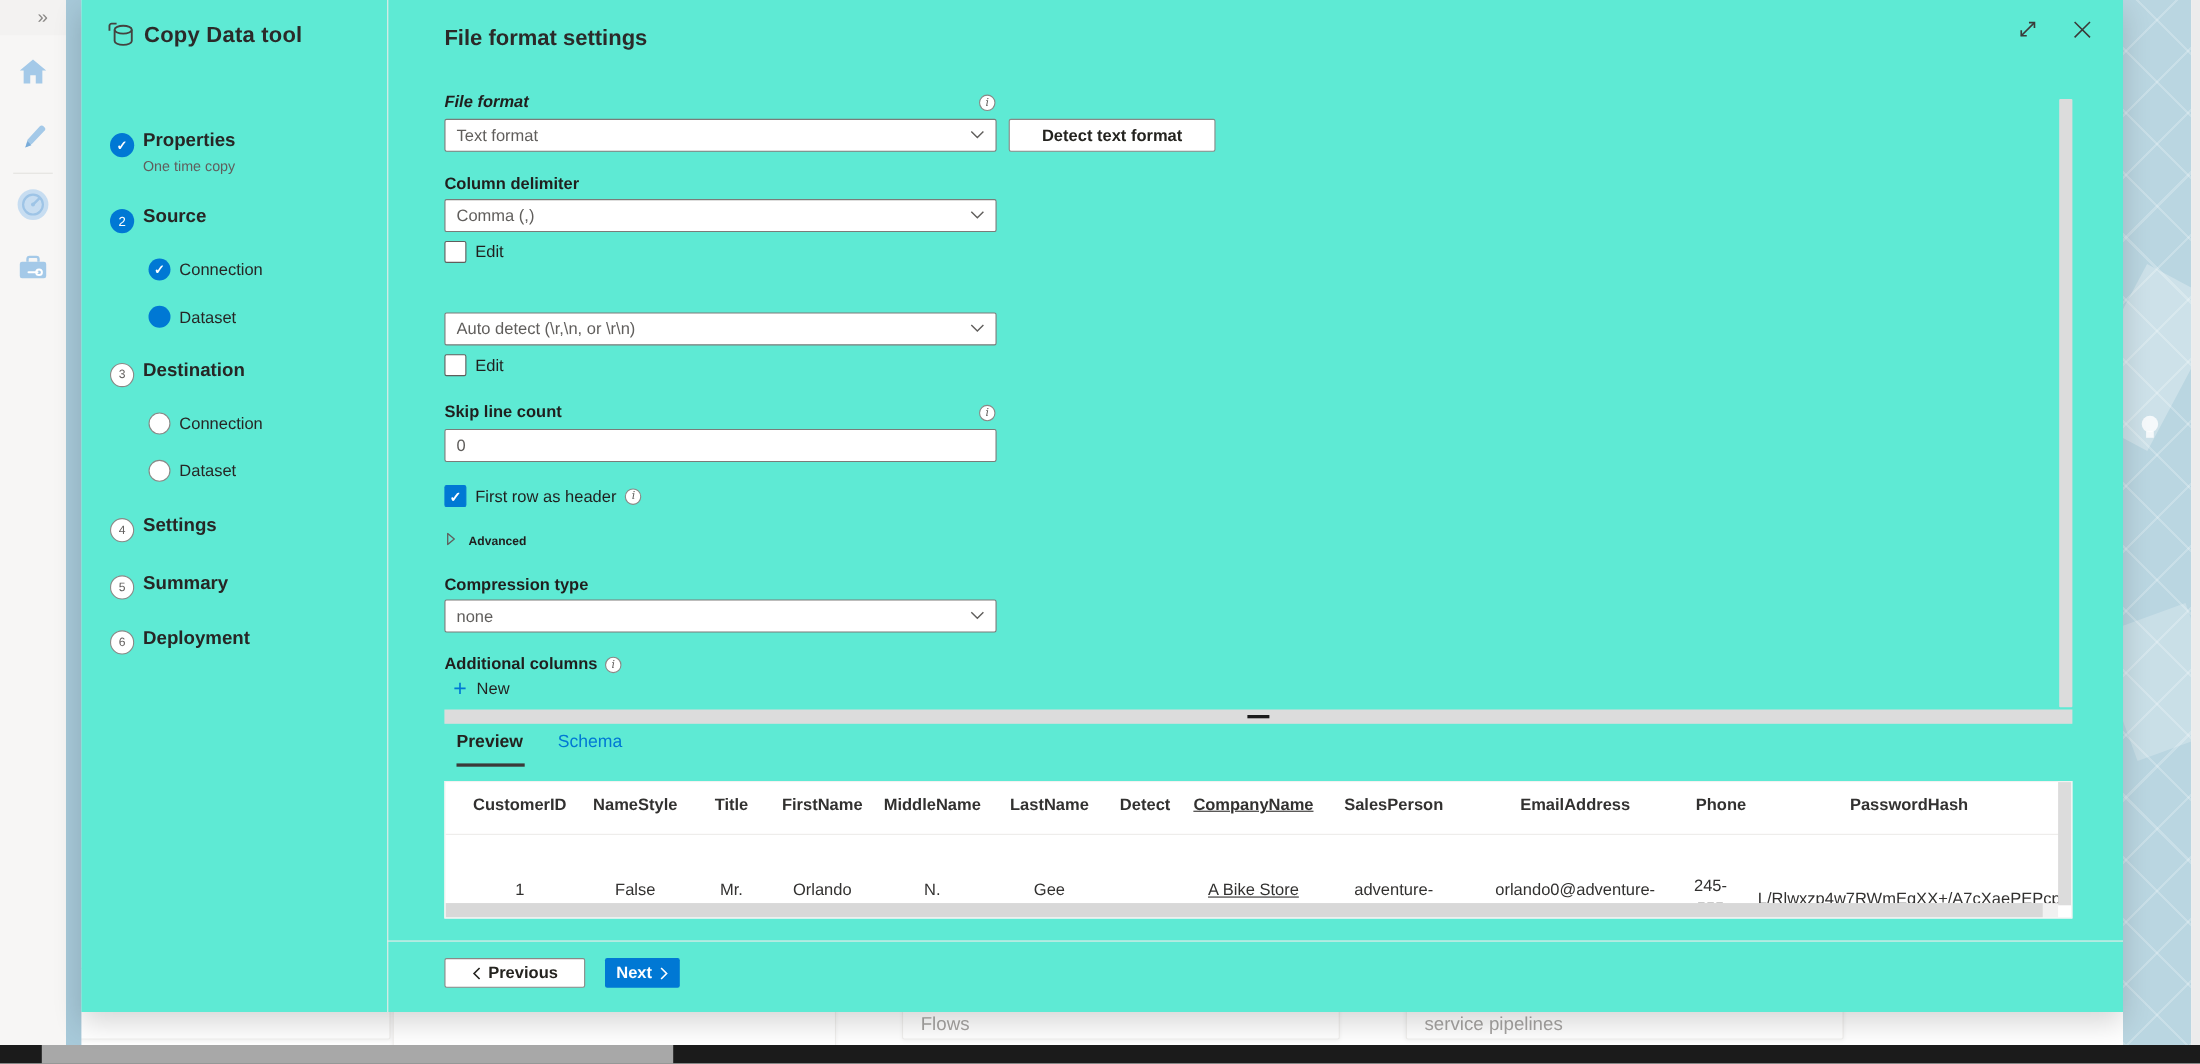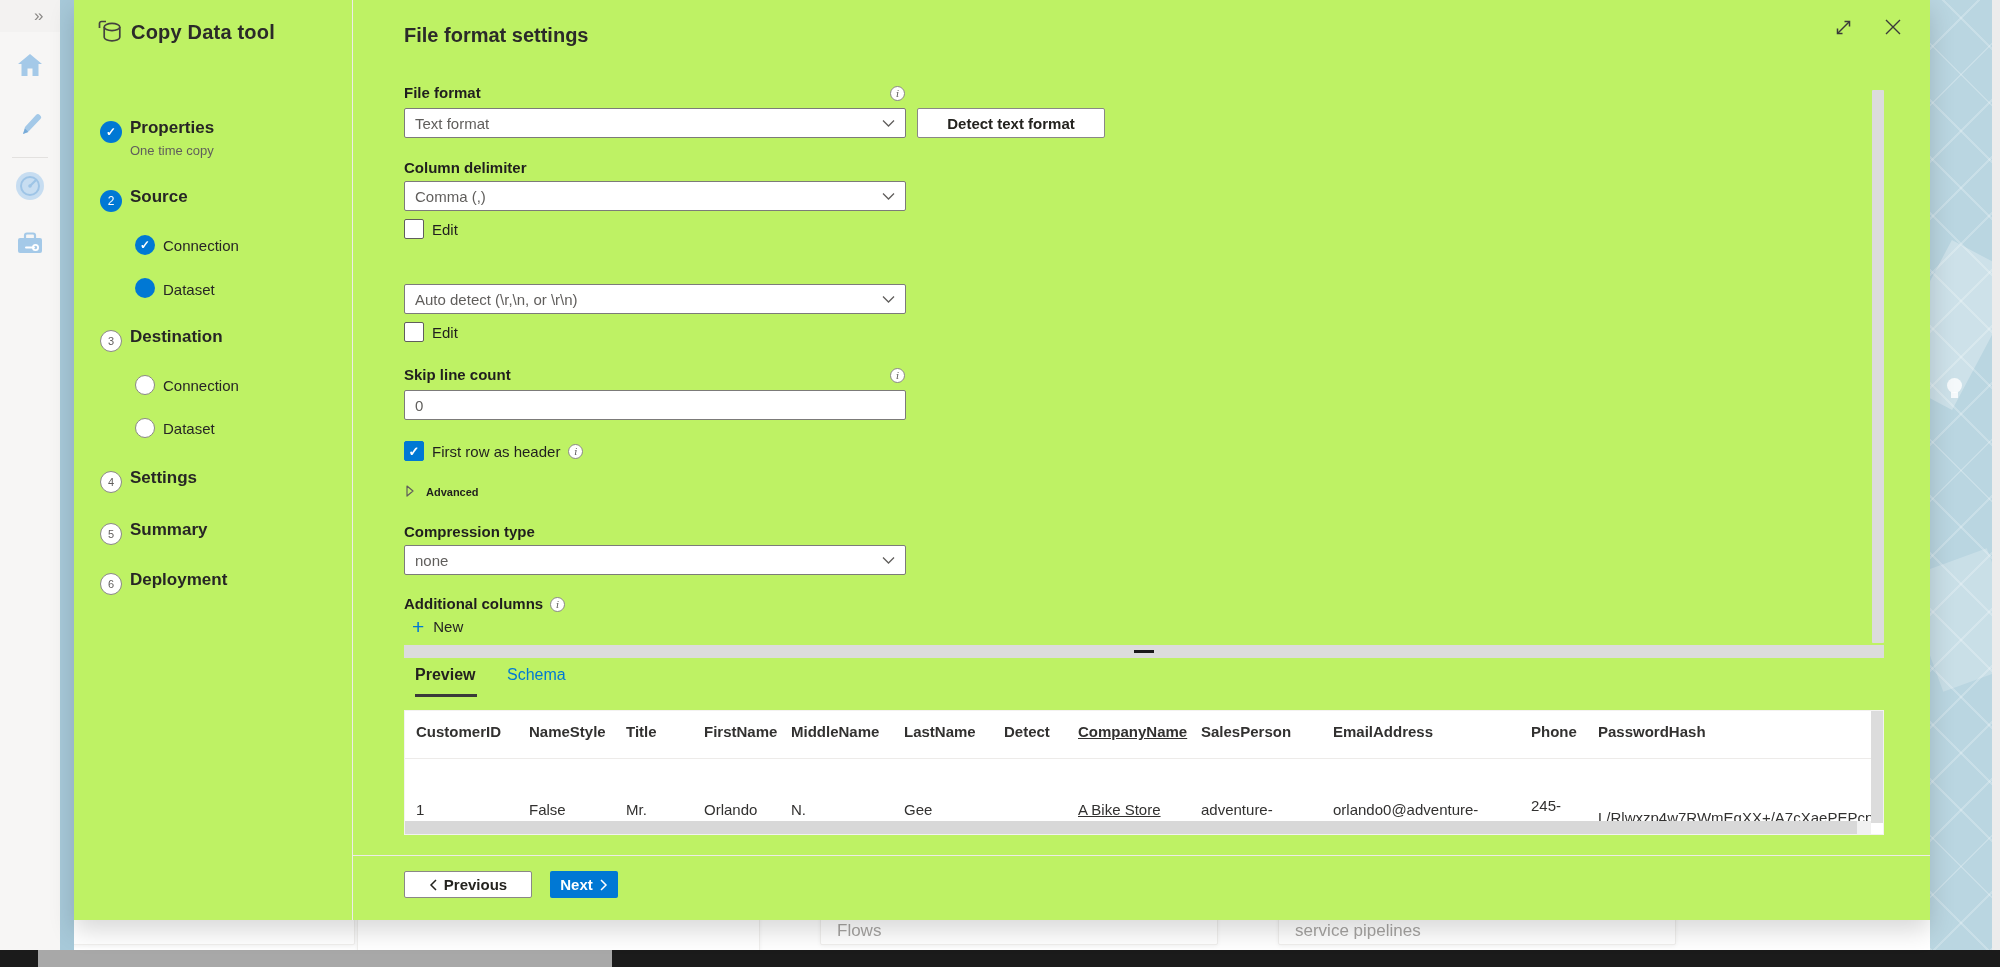--- a/index.html
+++ b/index.html
@@ -31,21 +31,21 @@
   .band-bulb { position:absolute; left:14px; top:378px; width:22px; height:22px; }
   .band-bulb .bulb-head { position:absolute; left:3px; top:0; width:15px; height:15px; border-radius:50%; background:rgba(255,255,255,.8); }
   .band-bulb .bulb-base { position:absolute; left:7px; top:14px; width:7px; height:6px; background:rgba(255,255,255,.8); }
 
   .browser-vscroll { position:absolute; left:1992px; top:0; width:8px; height:950px; background:#ececec; z-index:3; }
 
   .bottom-bar { position:absolute; left:0; top:950px; width:2000px; height:17px; background:#1b1b1b; z-index:4; }
   .bottom-bar-thumb { position:absolute; left:38px; top:0; width:574px; height:17px; background:#a8a8a8; }
 
   
-  .modal { position:absolute; left:74px; top:0; width:1856px; height:920px; background:#bef264; z-index:10;
+  .modal { position:absolute; left:74px; top:0; width:1856px; height:920px; background:#5eead4; z-index:10;
     box-shadow:0 10px 24px rgba(0,0,0,.16);padding-left:32px; }
   .modal-title { position:absolute; left:57px; top:21px; font-size:20px; font-weight:bold; color:#2b2a29; letter-spacing:.2px; }
   .modal-logo { position:absolute; left:22px; top:18px; }
   .icon-btn { position:absolute; width:26px; height:26px; display:flex; align-items:center; justify-content:center; cursor:pointer; }
   .expand-btn { left:1756px; top:16px; }
   .close-btn  { left:1806px; top:16px; }
 
   .v-divider { position:absolute; left:278px; top:0; width:1px; height:920px; background:#edebe9; }
 
   
@@ -91,21 +91,21 @@
   .form-vscroll { position:absolute; left:1798px; top:90px; width:12px; height:553px; background:#dcdcdc; border-radius:1px; cursor:pointer; }
 
   
   .tab { position:absolute; top:666px; font-size:16px; cursor:pointer; }
   .tab.active { font-weight:bold; color:#24221f; }
   .tab.inactive { color:#0078d4; }
   .tab-underline { position:absolute; top:694px; height:3px; background:#3b3a39; }
 
   
   .preview-table { position:absolute; left:330px; top:710px; width:1480px; height:125px; background:#fff;
-    border:1px solid #f3f2f1; overflow:hidden; }
+    border:1px solid #f3f2f1; overflow:hidden;text-align:center; }
   .pt-header { position:absolute; left:11px; top:12px; display:flex; }
   .pt-header .cell { font-size:15px; font-weight:bold; color:#323130; white-space:nowrap; overflow:hidden; }
   .pt-divider { position:absolute; left:0; top:47px; width:100%; height:1px; background:#edebe9; }
   .pt-row { position:absolute; left:11px; top:88px; display:flex; }
   .pt-row .cell { font-size:15px; color:#323130; line-height:21px; }
   .c0{width:113px;} .c1{width:97px;} .c2{width:78px;} .c3{width:87px;} .c4{width:113px;} .c5{width:100px;}
   .c6{width:74px;} .c7{width:123px;text-decoration:underline;} .c8{width:132px;} .c9{width:198px;} .c10{width:67px;} .c11{width:275px;}
   .cell-phone span { display:block; width:48px; margin-top:-4px; }
   .cell-hash { white-space:nowrap; overflow:hidden; }
   .cell-hash span { display:block; margin-top:8px; }
@@ -269,21 +269,21 @@
       <div class="step-label" style="top:520px;">Summary</div>
 
       <div class="step-circle lg outline" style="top:573px;">
           <span>6</span>
         </div>
       <div class="step-label" style="top:570px;">Deployment</div>
     </div>
 
     <div class="panel-title">File format settings</div>
 
-    <div class="field-label" style="top:84px;">File format</div>
+    <div class="field-label" style="top:84px;font-style:italic;">File format</div>
     <div class="info-icon" style="left:816px; top:86px;">i</div>
     <div class="dropdown" style="top:108px;">
       <span class="dd-value">Text format</span>
       <span><svg width="13" height="9" viewBox="0 0 13 9">
             <path d="M1 1.5 L6.5 7 L12 1.5" fill="none" stroke="#605e5c" stroke-width="1.3"></path>
           </svg></span>
     </div>
     <div class="btn-default" style="left:843px; top:108px; width:188px;">Detect text format</div>
 
     <div class="field-label" style="top:159px;">Column delimiter</div>

